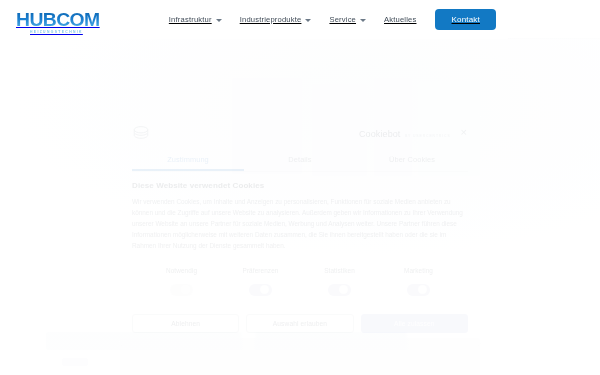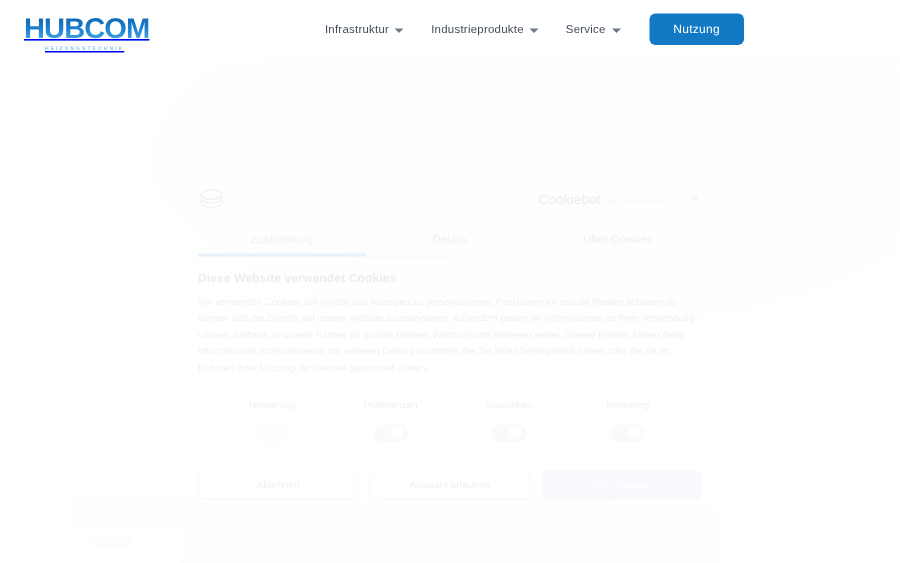--- a/index.html
+++ b/index.html
@@ -123,20 +123,21 @@
 
   
   #main-nav {
     position: absolute;
     right: 12px;
     top: 0;
     height: 39px;
     display: flex;
     align-items: center;
     gap: 0;
+    text-decoration: underline;
   }
   .nav-item {
     display: flex;
     align-items: center;
     gap: 4px;
     font-size: 7.6px;
     color: #3f4a56;
     letter-spacing: .18px;
     padding: 0 9px;
     height: 39px;
@@ -373,22 +374,25 @@
       <span>Industrieprodukte</span>
       <i class="caret"></i>
     </div>
 
     <div class="nav-item">
       <span>Service</span>
       <i class="caret"></i>
     </div>
 
 
-
-    <button class="nav-cta">Nutzung</button>
+    <div class="nav-item">
+      <span>Aktuelles</span>
+    </div>
+
+    <button class="nav-cta">Kontakt</button>
   </nav>
 </header>
 
 <div id="cookie-overlay">
 
   <section id="cookie-dialog">
 
     <div class="cd-top">
 
       <span class="cookie-icon">

